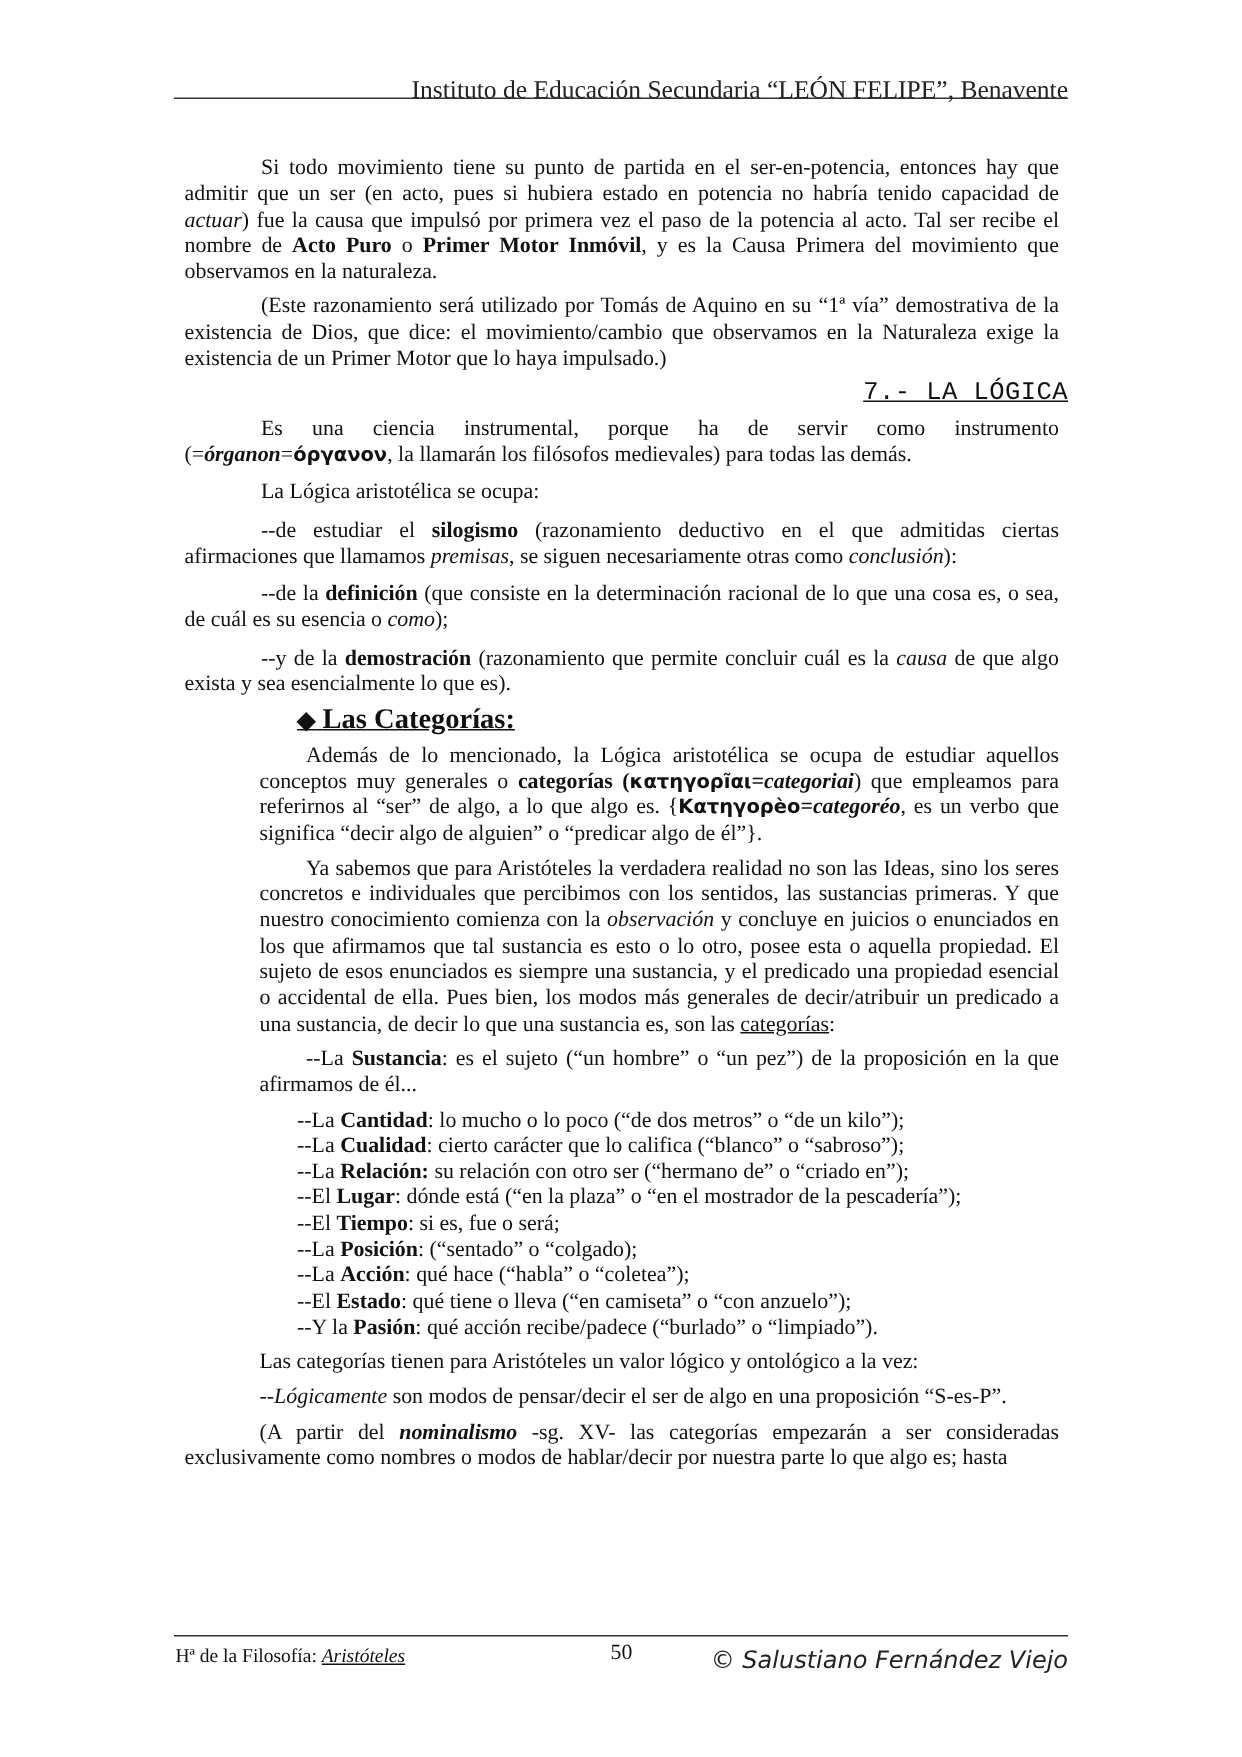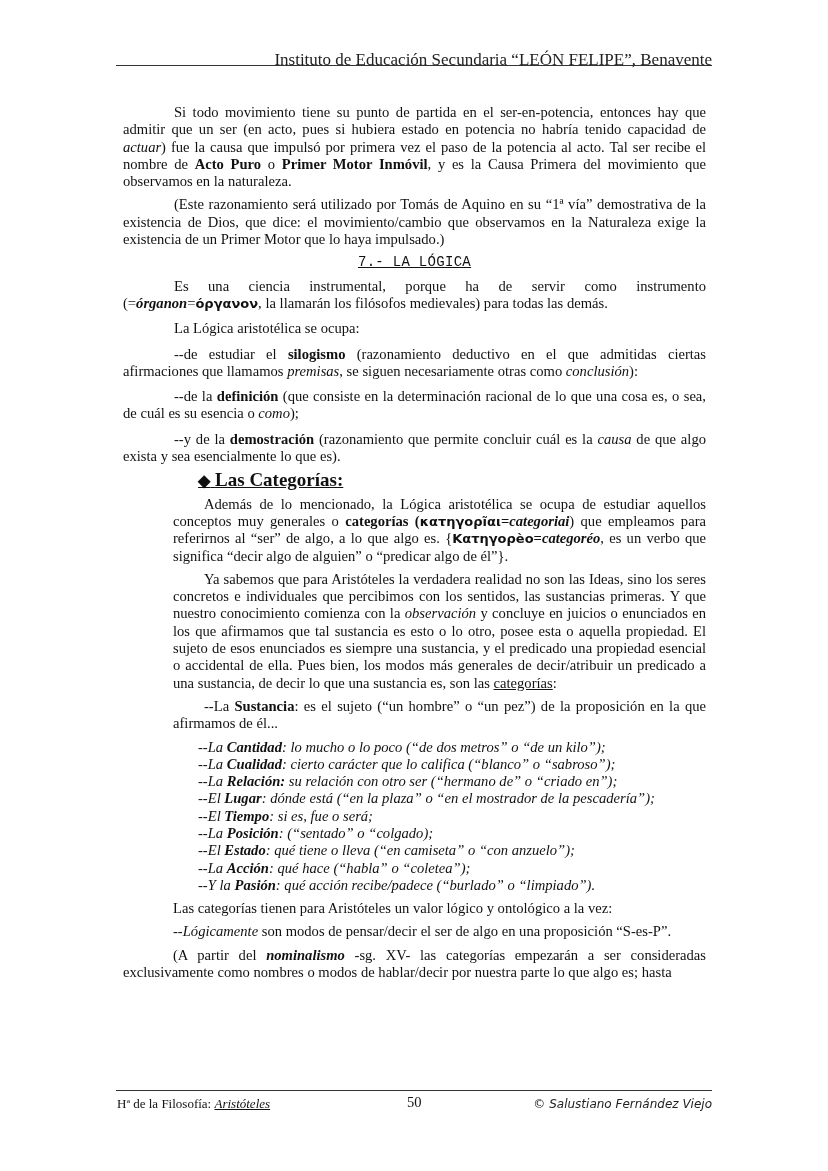--- a/index.html
+++ b/index.html
@@ -6,35 +6,35 @@
   body { width: 828px; height: 1171px; position: relative; overflow: hidden;
          font-family: "Liberation Serif", serif; color: #111; }
   .header { position: absolute; left: 116px; top: 50px; width: 596px; text-align: right;
             font-size: 17px; color: #222; }
   .header-rule { position: absolute; left: 116px; top: 65px; width: 596px; height: 1px; background: #333; }
   .content { position: absolute; left: 117px; top: 98px; width: 595px; font-size: 14.6px; line-height: 17.3px; }
   .p { margin: 6px; text-align: justify; }
   .in1 { text-indent: 51px; }
   .sp6 { margin-top: 6px; }
   .sp8 { margin-top: 8px; }
-  .section-title { text-align: center; font-family: "Liberation Mono", monospace; font-size: 14px;
+  .section-title { text-align: right; font-family: "Liberation Mono", monospace; font-size: 17px;
                    text-decoration: underline; margin-bottom: 2px; letter-spacing: 0.3px; }
   .greek { font-family: "DejaVu Sans", sans-serif; font-weight: bold; font-size: 13px; }
   .h2 { font-size: 19px; font-weight: bold; text-decoration: underline; margin: 5px 0 5px 81px; }
   .h2 .diamond { font-size: 16px; }
   .cat-wrap { padding-left: 50px; }
-  .cat-item { margin: 0; font-style: italic; }
+  .cat-item { margin: 0; }
   .cat-item.indented { padding-left: 31px; }
   .cat-first { text-indent: 31px; }
   .footer-rule { position: absolute; left: 116px; top: 1090px; width: 596px; height: 1px; background: #333; }
   .footer-left { position: absolute; left: 117px; top: 1096px; font-size: 13px; }
   .footer-left u { font-style: italic; }
   .footer-center { position: absolute; left: 407px; top: 1094px; font-size: 14.5px; }
   .footer-right { position: absolute; right: 116px; top: 1097px; font-family: "DejaVu Sans", sans-serif;
-                  font-style: italic; font-size: 12px; color: #222; }
+                  font-style: italic; font-size: 16px; color: #222; }
 </style>
 </head>
 <body>
 
 <div>
   <div class="header">Instituto de Educación Secundaria “LEÓN FELIPE”, Benavente</div>
   <div class="header-rule"></div>
 </div>
 
 <div class="content">
@@ -63,22 +63,22 @@
     <p class="p" style="text-indent:31px"><span>Ya sabemos que para Aristóteles la verdadera realidad no son las Ideas, sino los seres concretos e individuales que percibimos con los sentidos, las sustancias primeras. Y que nuestro conocimiento comienza con la </span><i>observación</i><span> y concluye en juicios o enunciados en los que afirmamos que tal sustancia es esto o lo otro, posee esta o aquella propiedad. El sujeto de esos enunciados es siempre una sustancia, y el predicado una propiedad esencial o accidental de ella. Pues bien, los modos más generales de decir/atribuir un predicado a una sustancia, de decir lo que una sustancia es, son las </span><u>categorías</u><span>:</span></p>
 
     <div>
       <p class="p cat-first"><span>--La </span><b>Sustancia</b><span>: es el sujeto (“un hombre” o “un pez”) de la proposición en la que afirmamos de él...</span></p>
       <p class="p cat-item indented"><span>--La </span><b>Cantidad</b><span>: lo mucho o lo poco (“de dos metros” o “de un kilo”);</span></p>
       <p class="p cat-item indented"><span>--La </span><b>Cualidad</b><span>: cierto carácter que lo califica (“blanco” o “sabroso”);</span></p>
       <p class="p cat-item indented"><span>--La </span><b>Relación:</b><span> su relación con otro ser (“hermano de” o “criado en”);</span></p>
       <p class="p cat-item indented"><span>--El </span><b>Lugar</b><span>: dónde está (“en la plaza” o “en el mostrador de la pescadería”);</span></p>
       <p class="p cat-item indented"><span>--El </span><b>Tiempo</b><span>: si es, fue o será;</span></p>
       <p class="p cat-item indented"><span>--La </span><b>Posición</b><span>: (“sentado” o “colgado);</span></p>
+      <p class="p cat-item indented"><span>--La </span><b>Acción</b><span>: qué hace (“habla” o “coletea”);</span></p>
       <p class="p cat-item indented"><span>--El </span><b>Estado</b><span>: qué tiene o lleva (“en camiseta” o “con anzuelo”);</span></p>
-      <p class="p cat-item indented"><span>--La </span><b>Acción</b><span>: qué hace (“habla” o “coletea”);</span></p>
       <p class="p cat-item indented"><span>--Y la </span><b>Pasión</b><span>: qué acción recibe/padece (“burlado” o “limpiado”).</span></p>
     </div>
 
     <p class="p sp6">Las categorías tienen para Aristóteles un valor lógico y ontológico a la vez:</p>
     <p class="p"><i>--Lógicamente</i><span> son modos de pensar/decir el ser de algo en una proposición “S-es-P”.</span></p>
   </div>
   <p class="p" style="text-indent:50px"><span>(A partir del </span><b><i>nominalismo</i></b><span> -sg. XV- las categorías empezarán a ser consideradas exclusivamente como nombres o modos de hablar/decir por nuestra parte lo que algo es; hasta</span></p>
 </div>
 
 <div>

